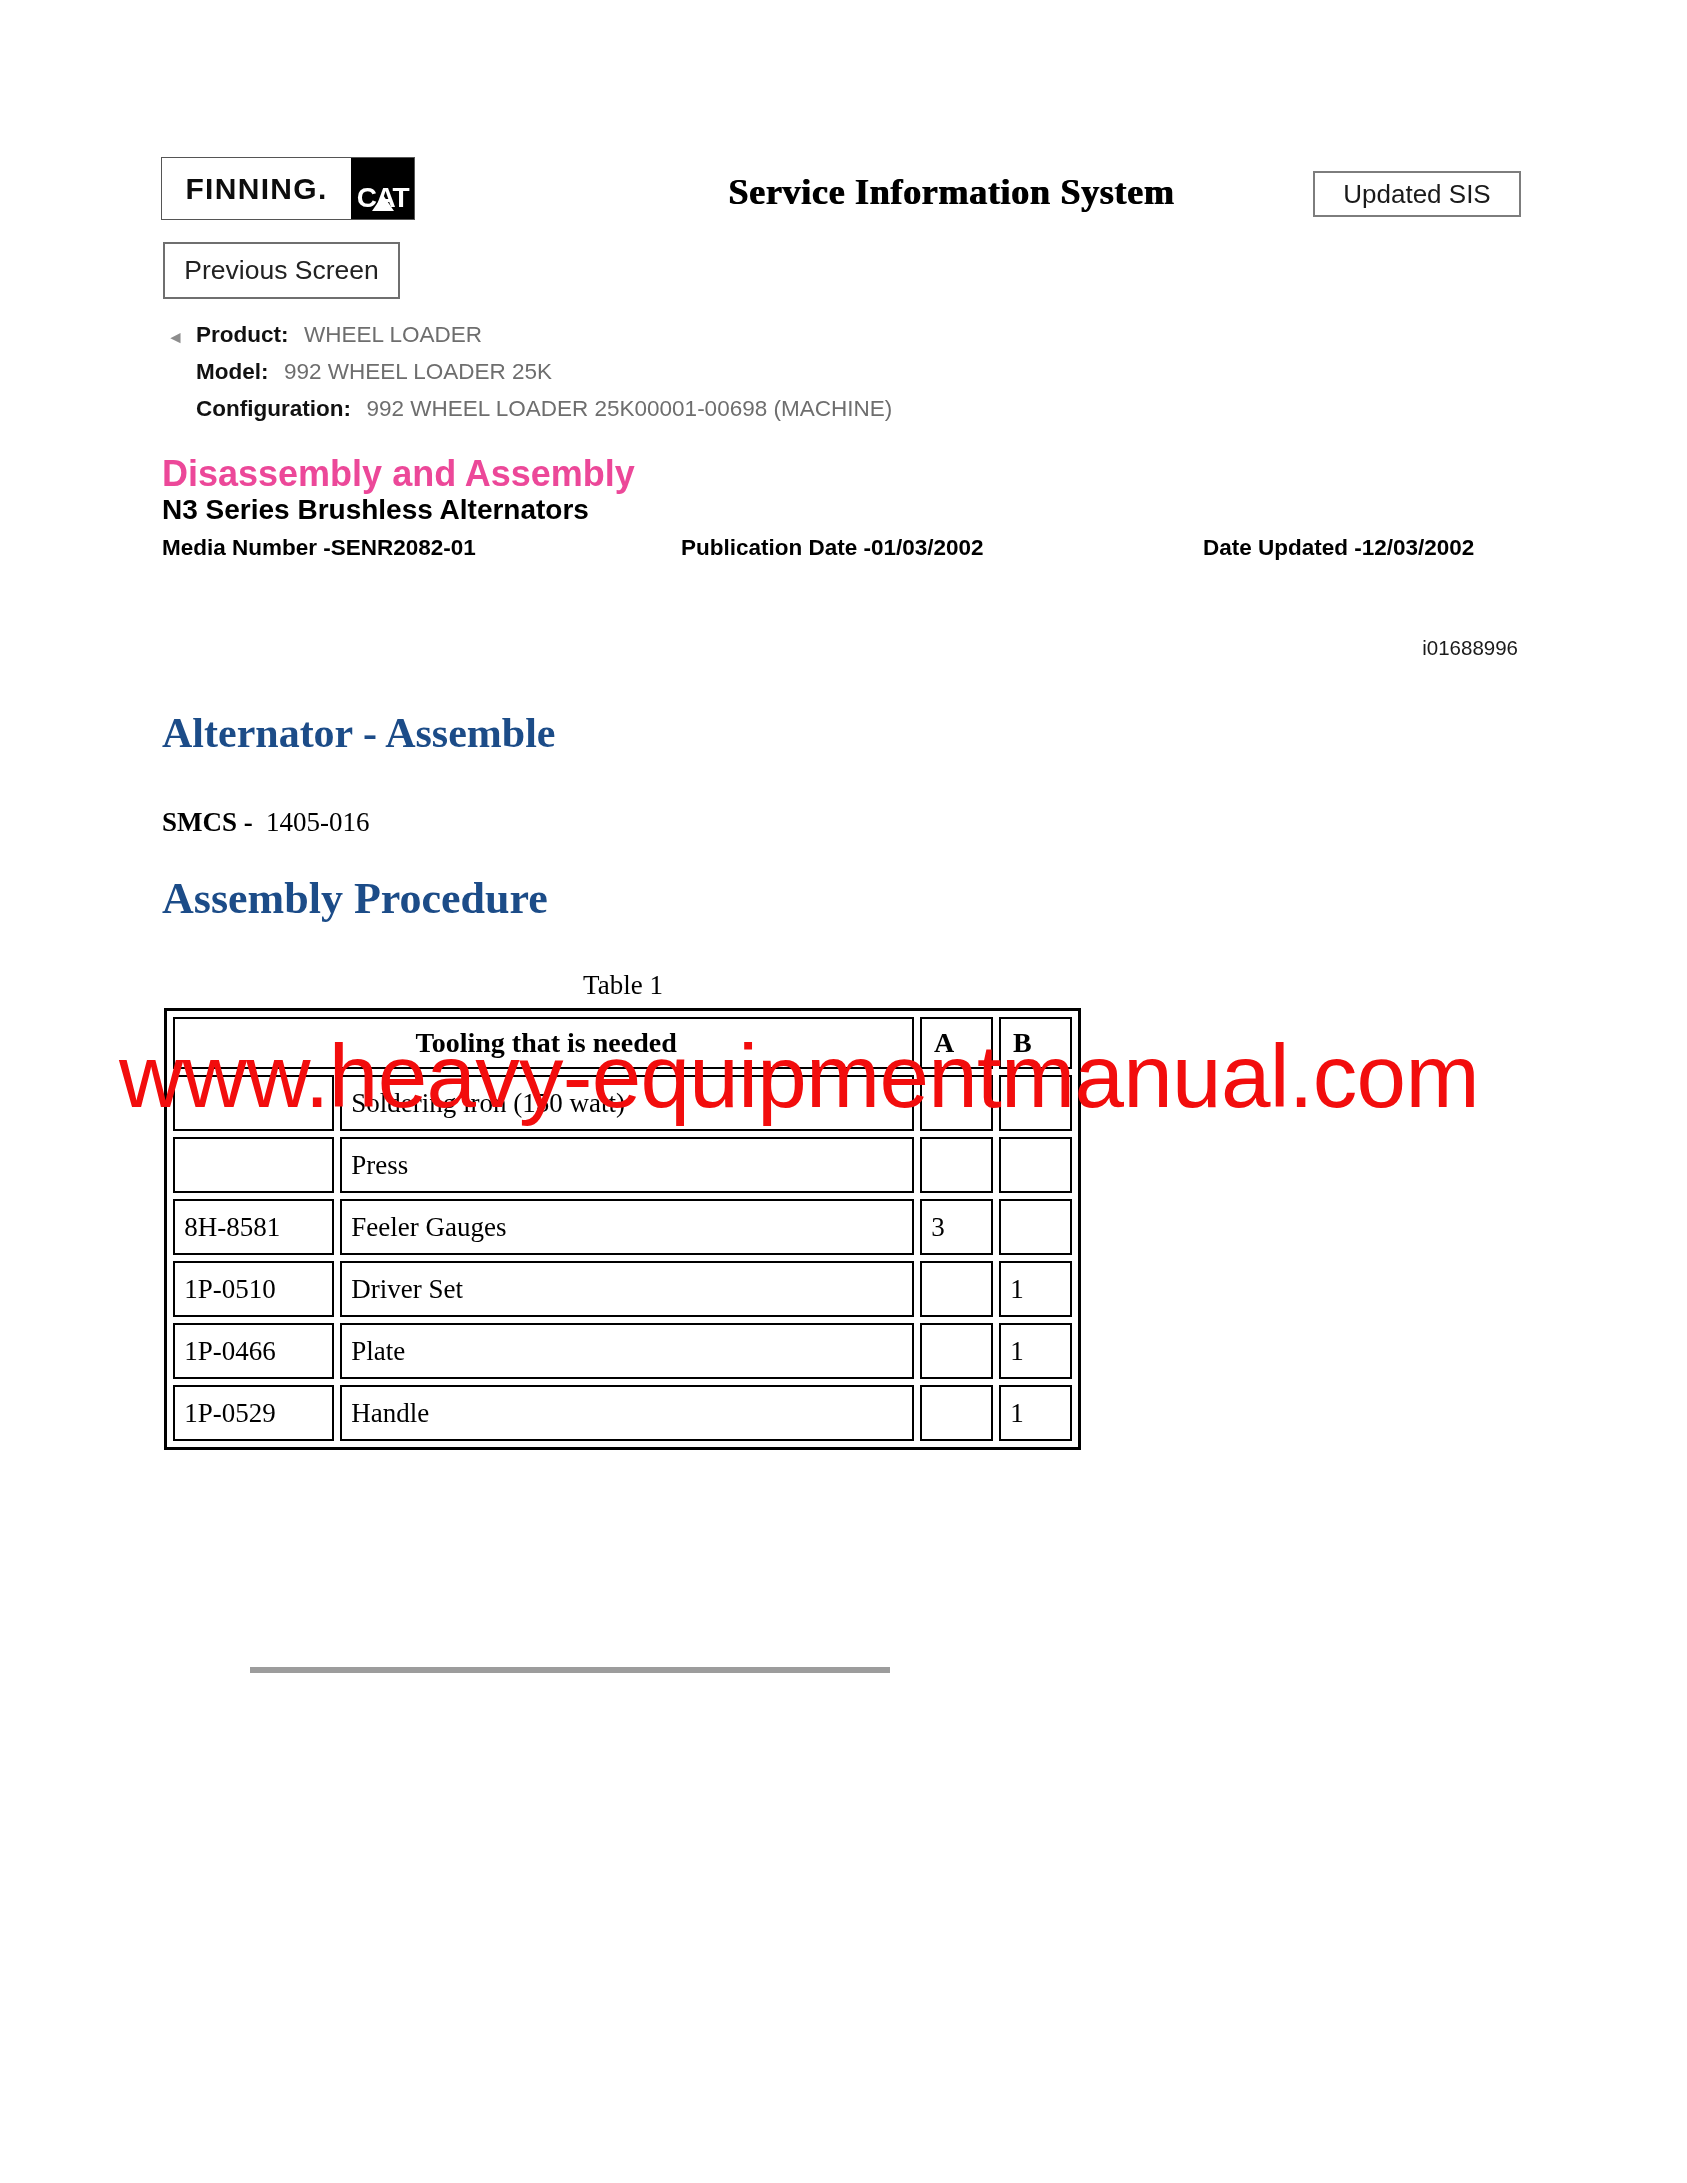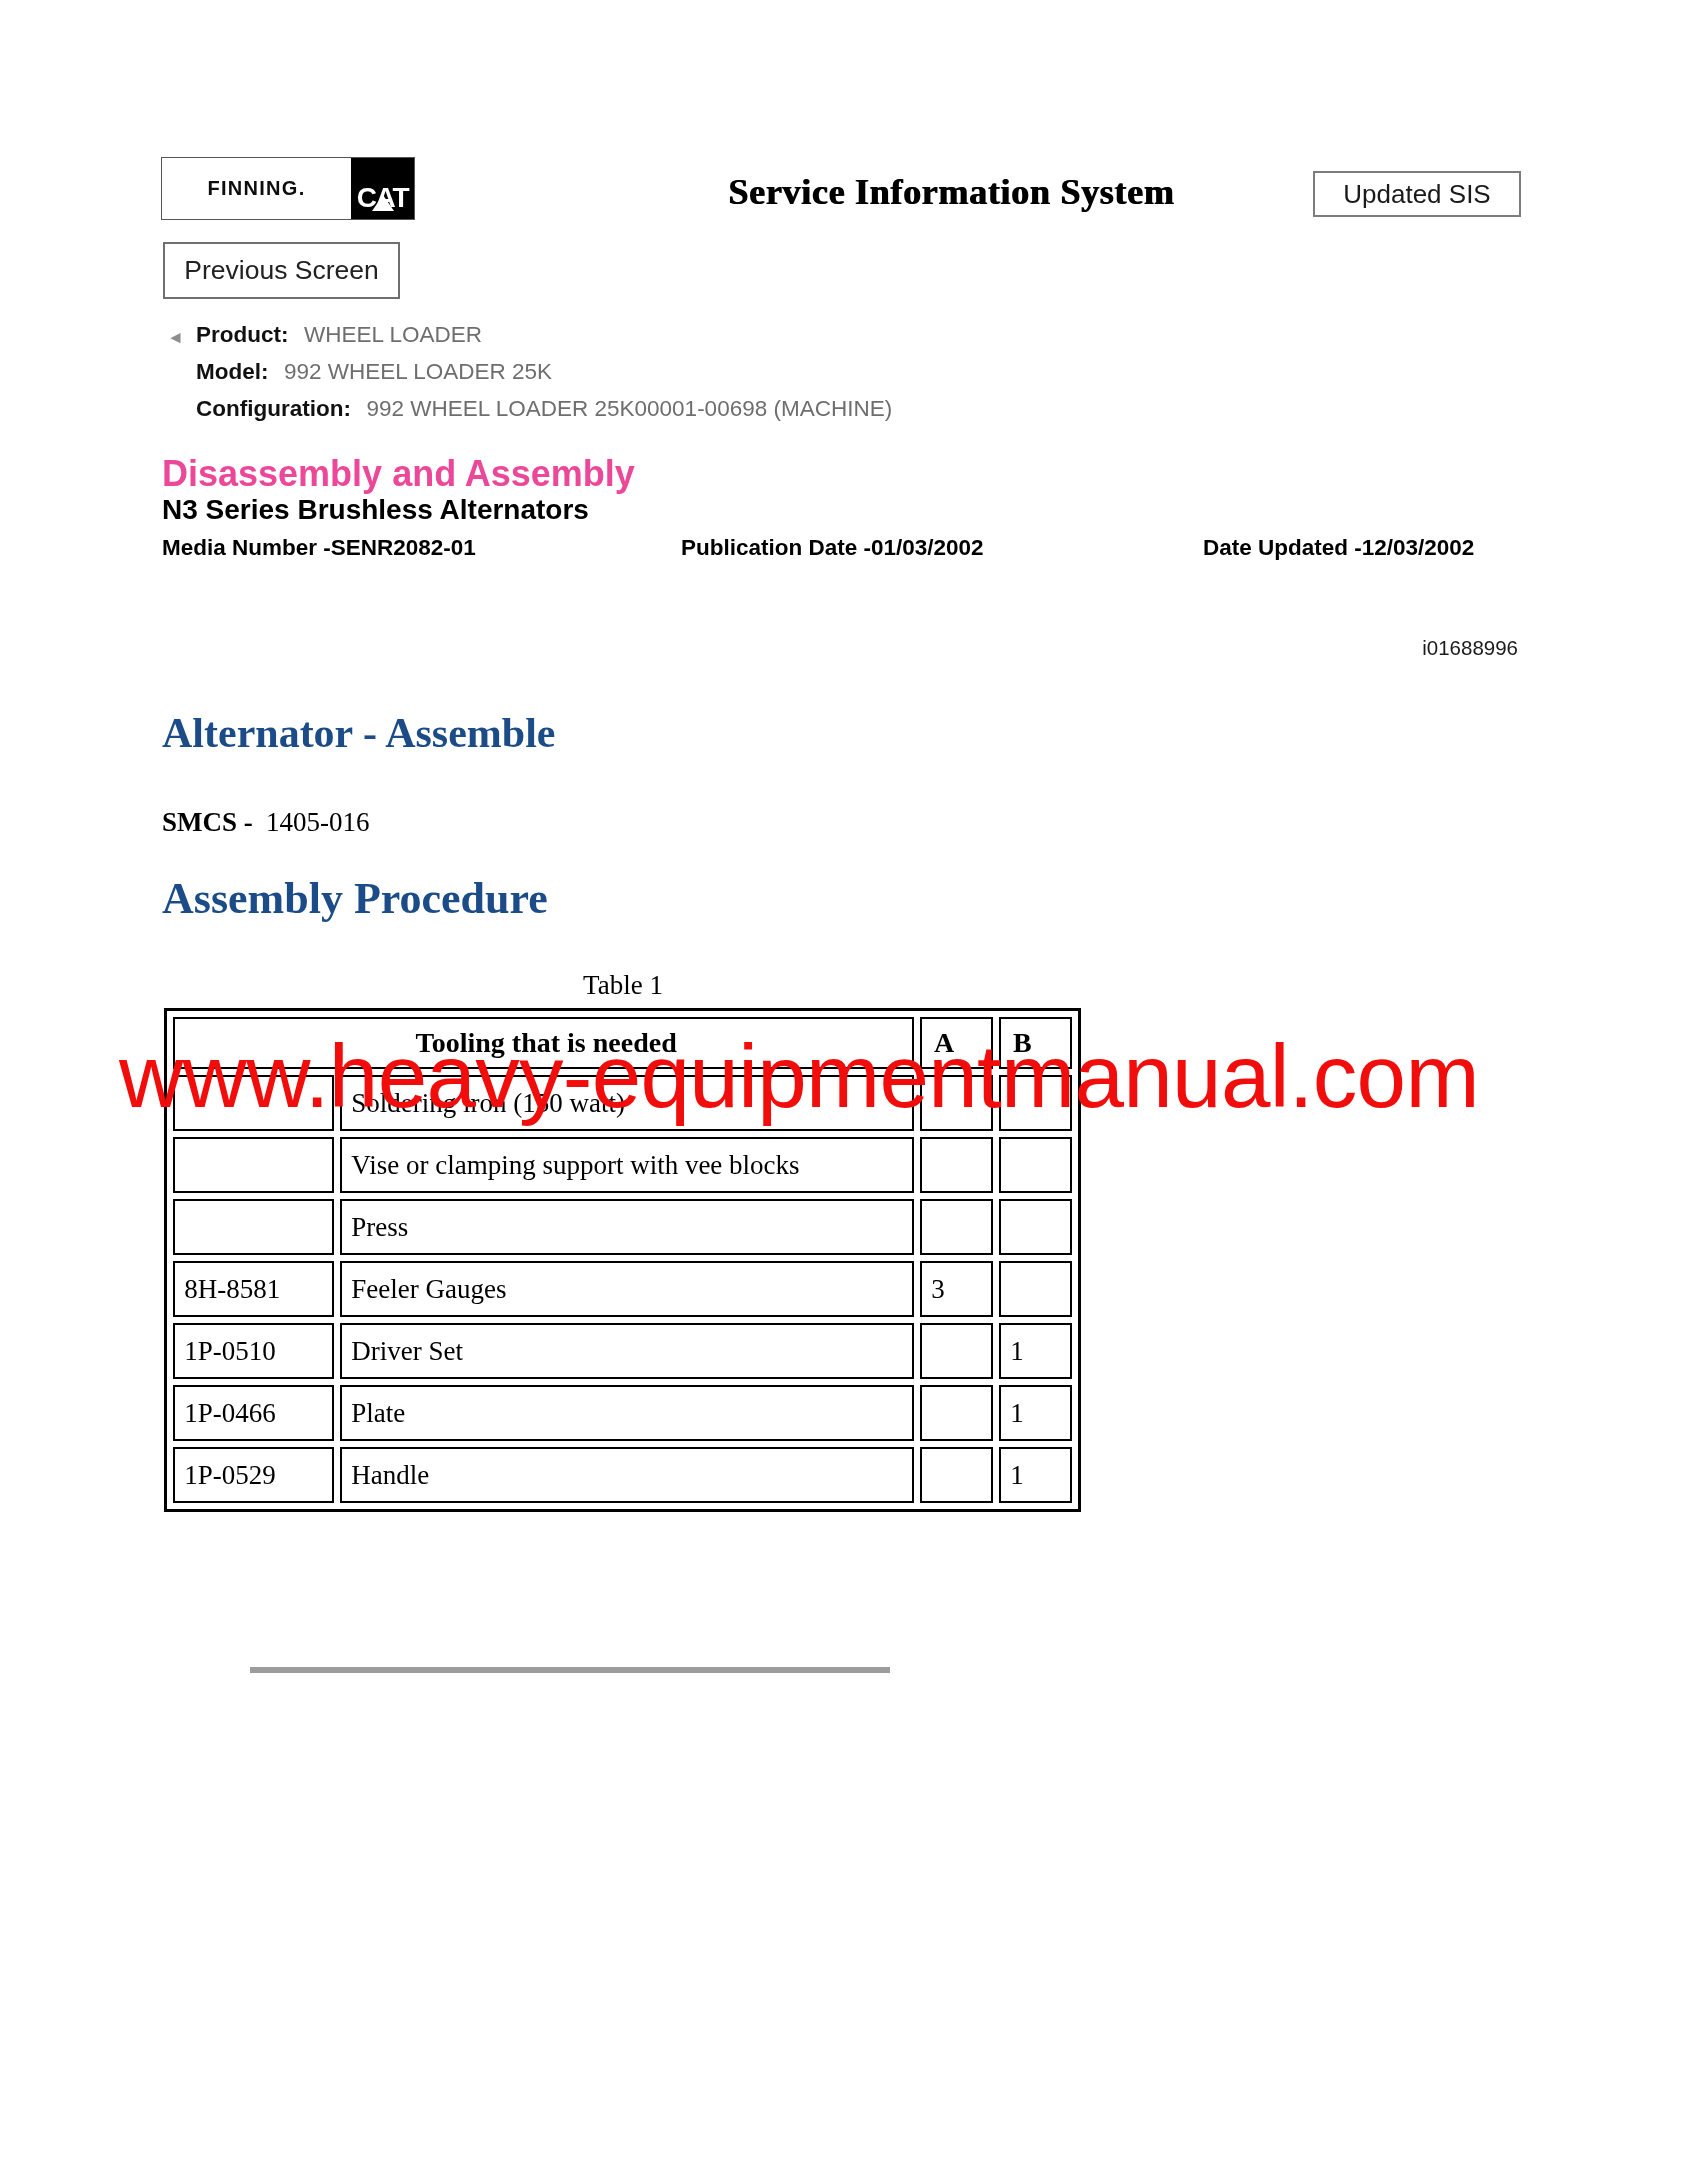--- a/index.html
+++ b/index.html
@@ -4,21 +4,21 @@
 <style>
   html,body{margin:0;padding:0;background:#e8e8e8;}
   #page{position:relative;width:1687px;height:2183px;background:#ffffff;overflow:hidden;
         font-family:"Liberation Serif",serif;color:#000;}
   .sans{font-family:"Liberation Sans",sans-serif;}
 
   
   #logo-box{position:absolute;left:161px;top:157px;width:254px;height:63px;
             border:1.3px solid #555;box-sizing:border-box;display:flex;background:#fff;}
   #logo-finning{flex:1;display:flex;align-items:center;justify-content:center;
-                font-family:"Liberation Sans",sans-serif;font-weight:bold;font-size:20px;
+                font-family:"Liberation Sans",sans-serif;font-weight:bold;font-size:30px;
                 letter-spacing:1.3px;color:#0d0d0d;}
   #logo-cat{width:63px;background:#000;position:relative;display:flex;justify-content:center;
             font-family:"Liberation Sans",sans-serif;font-weight:bold;font-size:28px;color:#fff;
             padding-top:24px;box-sizing:border-box;letter-spacing:-1.3px;}
   #cat-triangle{position:absolute;left:50%;bottom:8px;transform:translateX(-50%);
             width:0;height:0;border-left:11.2px solid transparent;border-right:11.2px solid transparent;
             border-bottom:16px solid #fff;}
   #prev-btn{position:absolute;left:163px;top:242px;width:237px;height:57px;
             border:2px solid #6f6f6f;box-sizing:border-box;display:flex;align-items:center;
             justify-content:center;font-size:26.5px;color:#222;background:#fff;cursor:pointer;}
@@ -144,26 +144,20 @@
       <th class="th-ab">B</th>
     </tr>
     <tr>
       <td></td>
       <td>Soldering iron (150 watt)</td>
       <td class="cell-a"></td>
       <td class="cell-b"></td>
     </tr>
     <tr>
       <td></td>
-      <td>Vise or clamping support with vee blocks</td>
-      <td class="cell-a"></td>
-      <td class="cell-b"></td>
-    </tr>
-    <tr>
-      <td></td>
       <td>Press</td>
       <td class="cell-a"></td>
       <td class="cell-b"></td>
     </tr>
     <tr>
       <td>8H-8581</td>
       <td>Feeler Gauges</td>
       <td class="cell-a">3</td>
       <td class="cell-b"></td>
     </tr>

